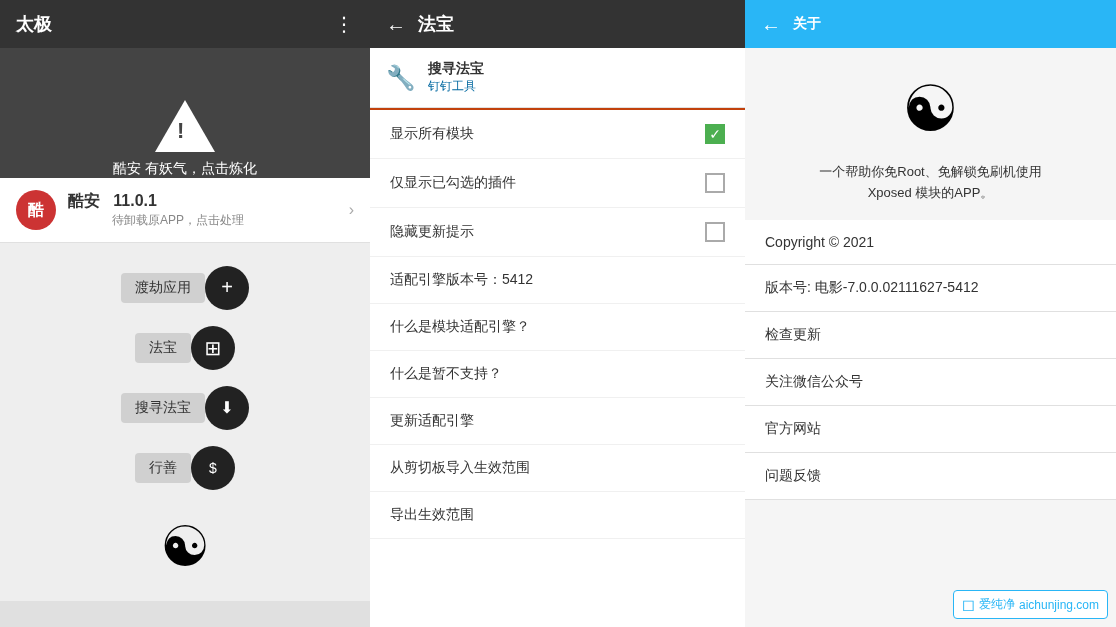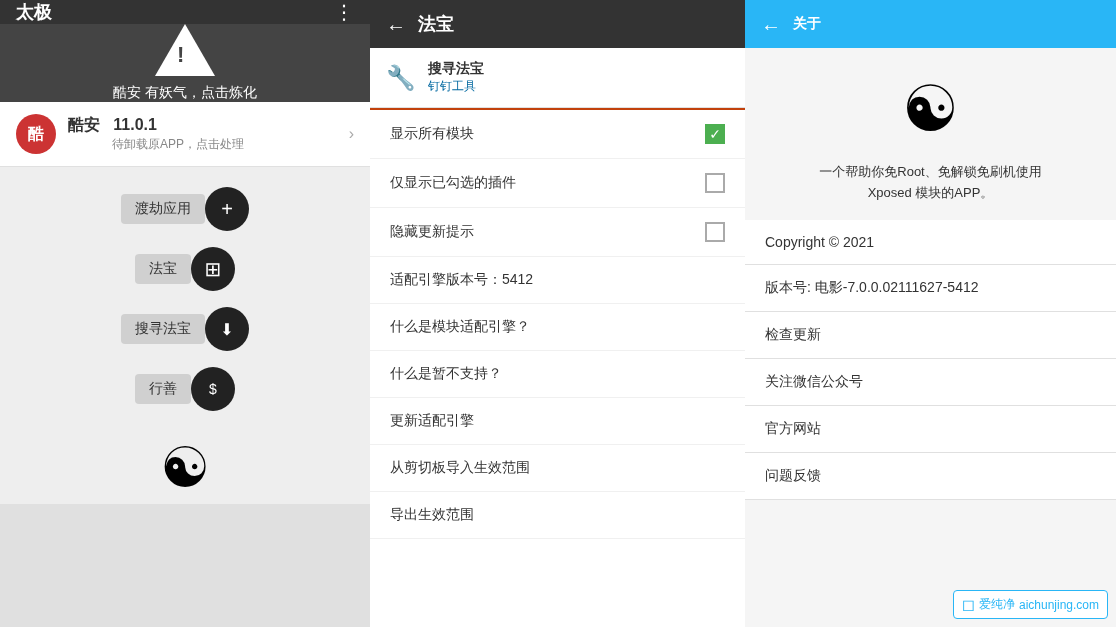--- a/index.html
+++ b/index.html
@@ -9,21 +9,21 @@
       display: flex;
       flex-direction: row;
       font-family: 'Arial', sans-serif;
       overflow: hidden;
       background: #e0e0e0;
     }
 
     
     .left-panel {
       width: 370px;
-      height: 504px;
+      height: 601px;
       background: #eeeeee;
       display: flex;
       flex-direction: column;
       flex-shrink: 0;
     }
 
     .left-header {
       background: #333333;
       height: 48px;
       display: flex;
@@ -44,21 +44,21 @@
       font-size: 20px;
       cursor: pointer;
     }
 
     .warning-banner {
       background: #444444;
       height: 130px;
       display: flex;
       flex-direction: column;
       align-items: center;
-      justify-content: center;
+      justify-content: flex-end;
       gap: 8px;
     }
 
     .warning-triangle {
       width: 0;
       height: 0;
       border-left: 30px solid transparent;
       border-right: 30px solid transparent;
       border-bottom: 52px solid white;
       position: relative;

